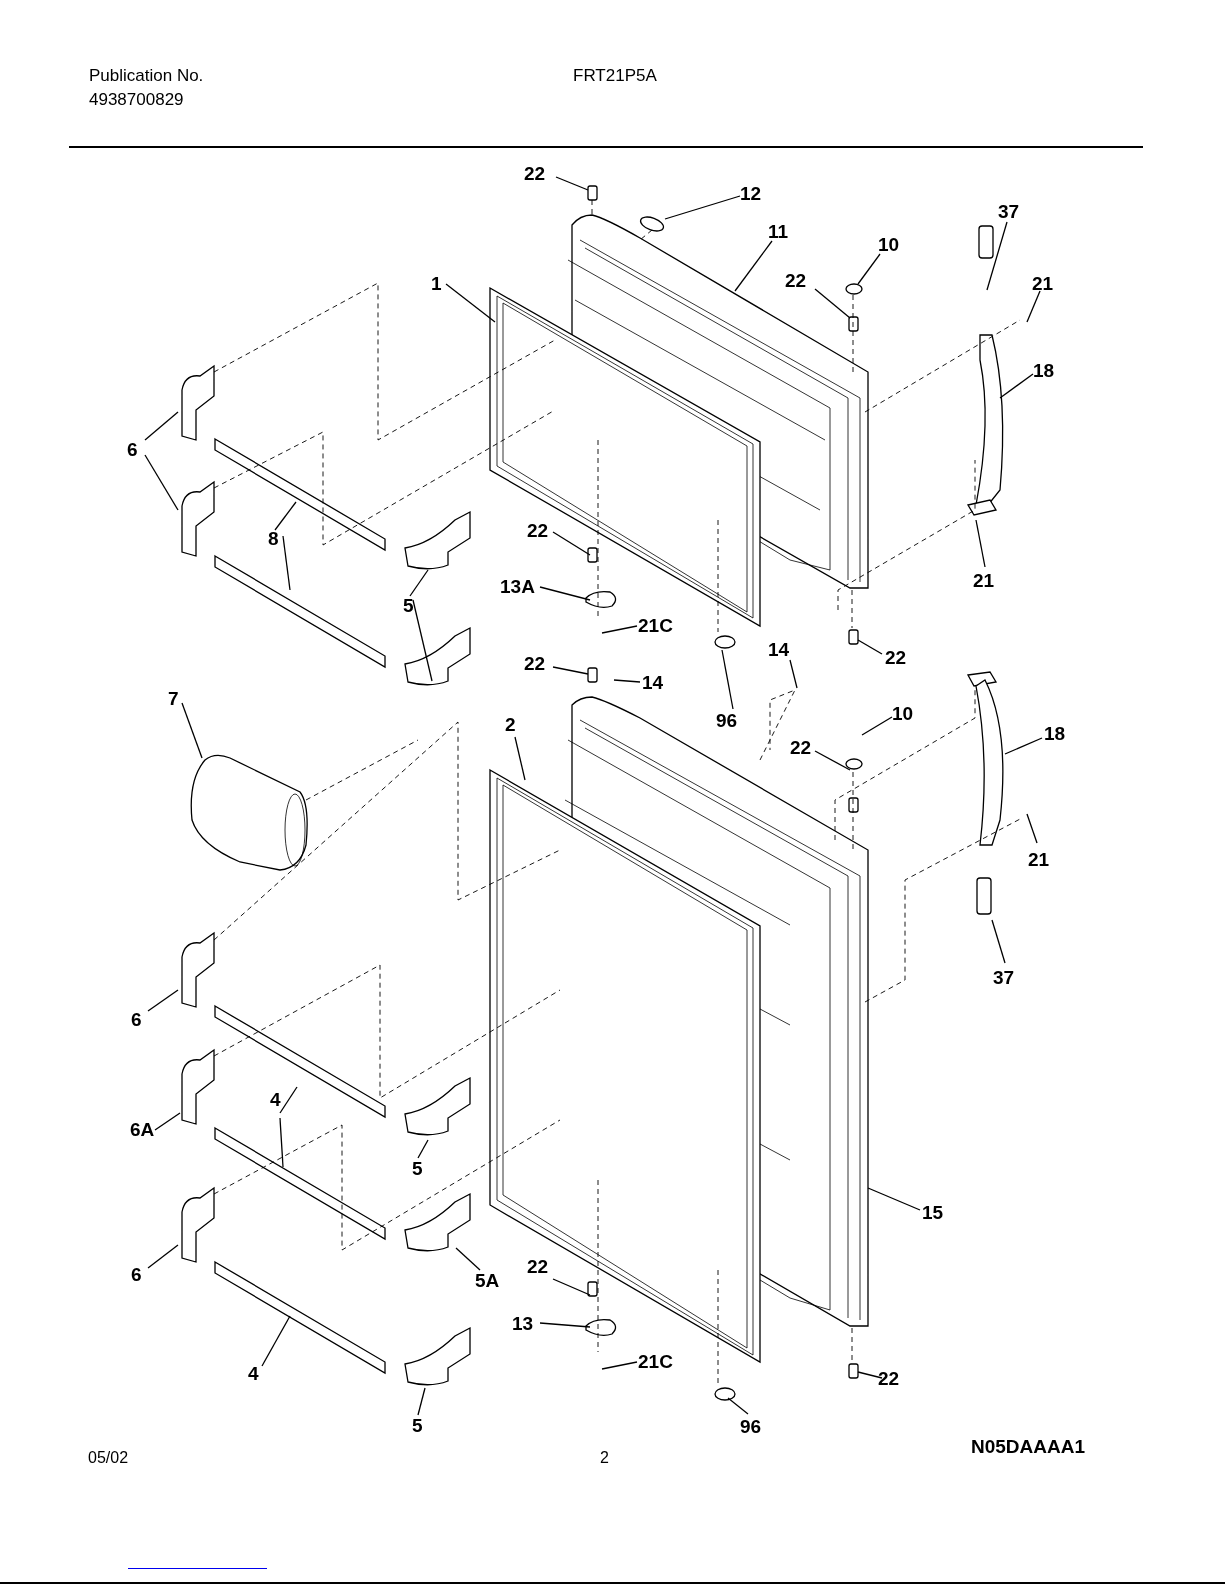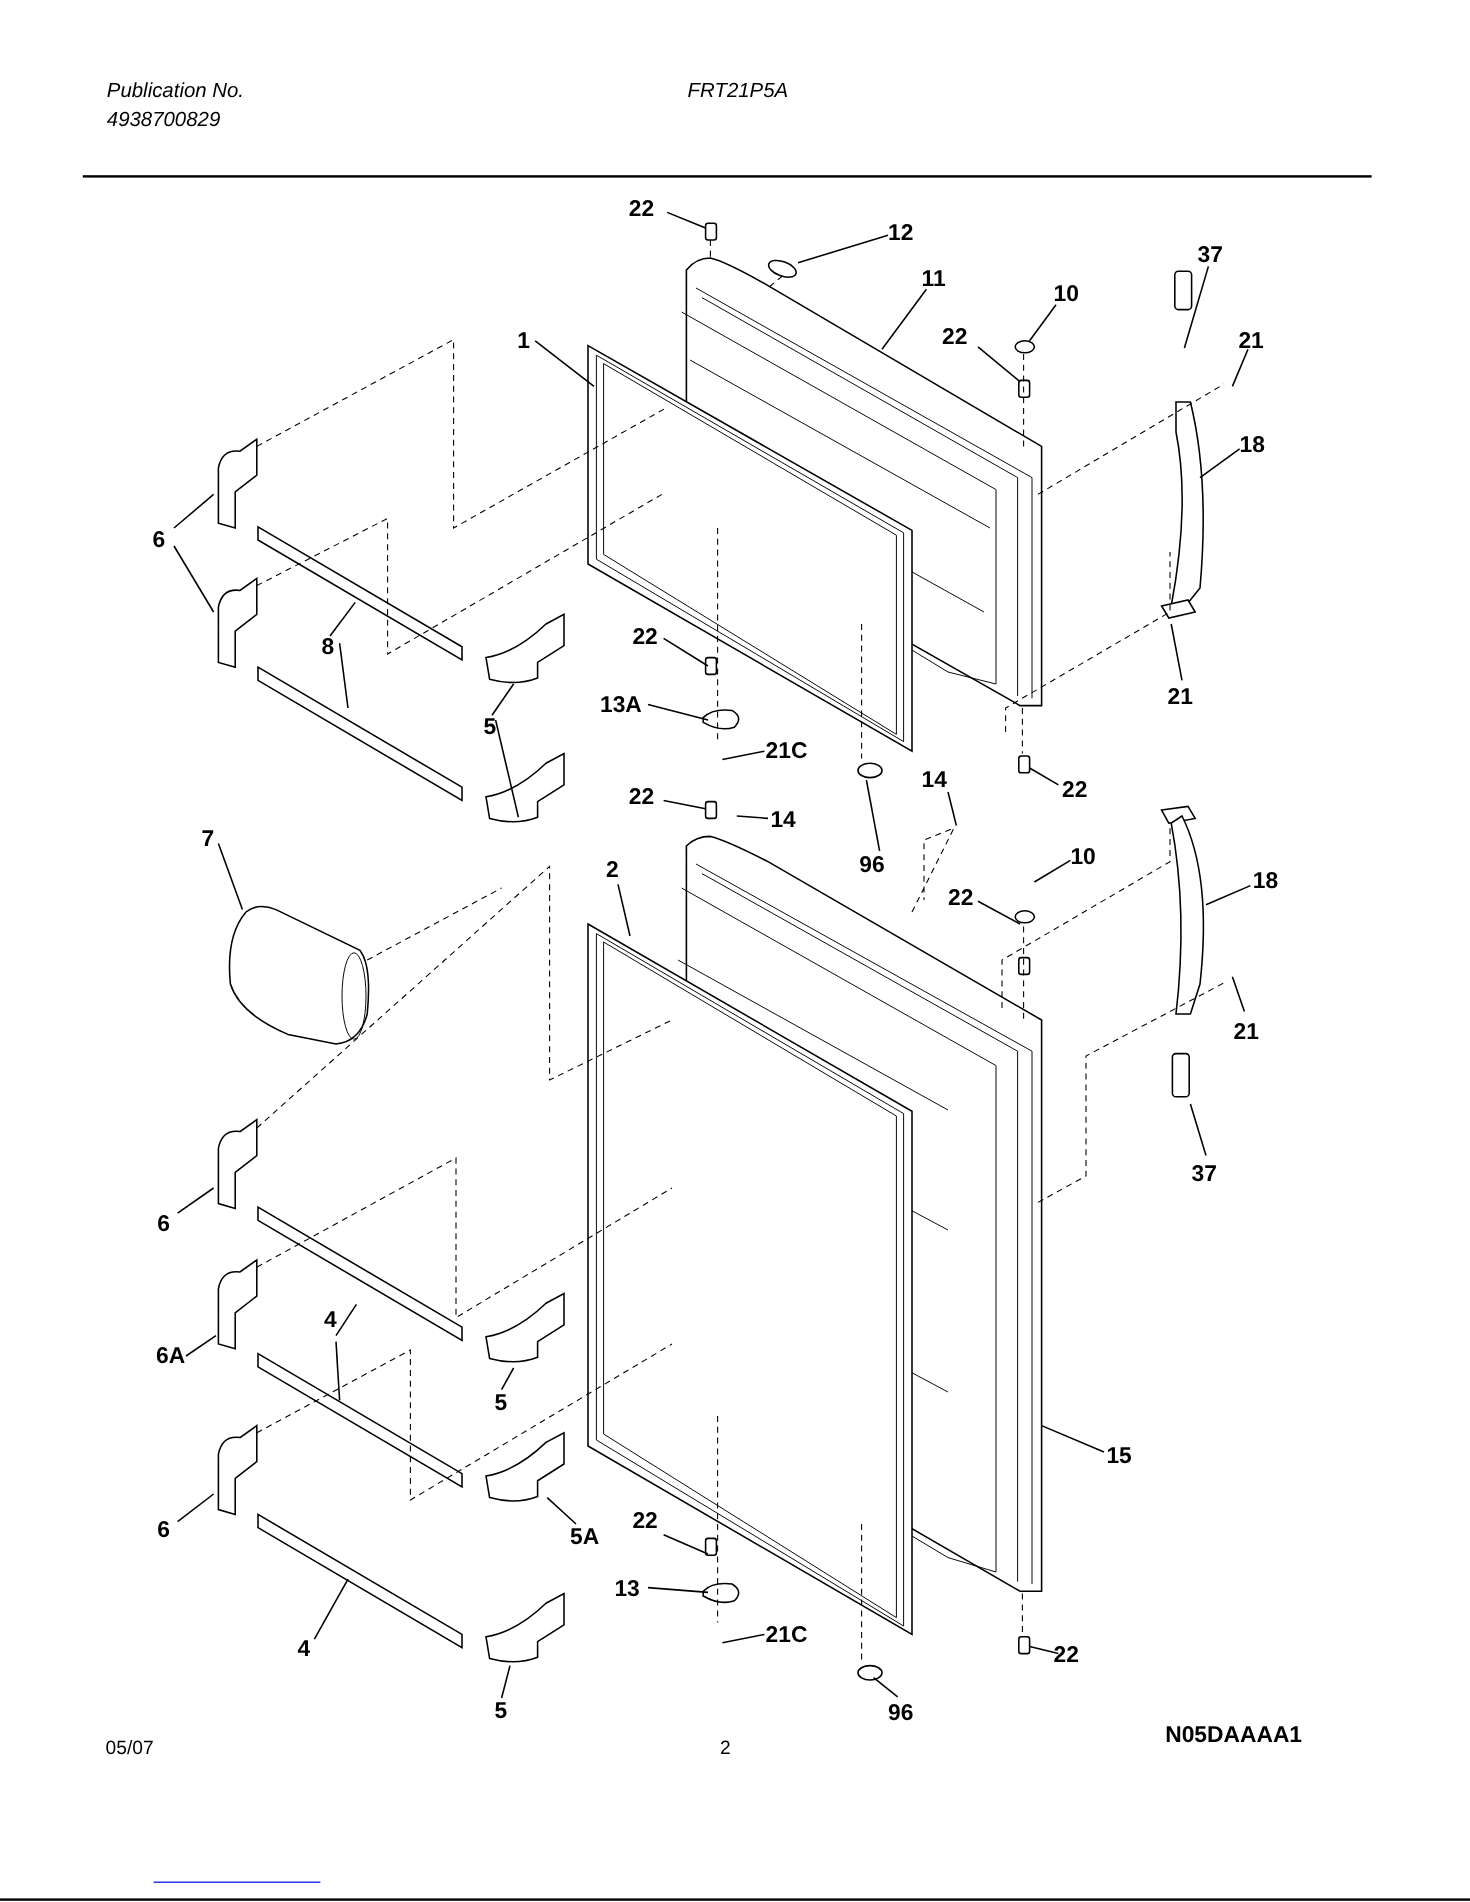--- a/index.html
+++ b/index.html
@@ -1,18 +1,18 @@
 <!DOCTYPE html>
 <html><head>
 <meta charset="utf-8">
 <style>
   html, body { margin:0; padding:0; background:#ffffff; }
   body { width:1225px; height:1585px; position:relative; overflow:hidden;
          font-family:"Liberation Sans", sans-serif; color:#000; }
-  .hdr { position:absolute; font-size:17px; line-height:22px;font-style:italic; }
+  .hdr { position:absolute; font-size:17px; line-height:22px; }
   #pub-label { left:89px; top:65px; }
   #pub-number { left:89px; top:89px; }
   #model { left:558px; top:65px;margin-left:15px; }
   #top-rule { position:absolute; left:69px; top:146px; width:1074px; height:2px; background:#000; }
   #diagram { position:absolute; left:0; top:0; width:1225px; height:1585px; }
   .lbl { font-family:"Liberation Sans", sans-serif; font-weight:bold; font-size:19px; fill:#000; }
   .ln { stroke:#000; stroke-width:1.3; fill:none; }
   .part { stroke:#000; stroke-width:1.3; fill:#fff; }
   .thin { stroke:#000; stroke-width:0.8; fill:none; }
   .dash { stroke:#000; stroke-width:0.9; fill:none; stroke-dasharray:5 4; }
@@ -237,16 +237,16 @@
     <text class="lbl" x="512" y="1330">13</text>
     <text class="lbl" x="638" y="1368">21C</text>
     <text class="lbl" x="248" y="1380">4</text>
     <text class="lbl" x="412" y="1432">5</text>
     <text class="lbl" x="740" y="1433">96</text>
     <text class="lbl" x="878" y="1385">22</text>
   </g>
 </svg>
 
 <div id="code">N05DAAAA1</div>
-<div id="date">05/07</div>
+<div id="date">05/02</div>
 <div id="page">2</div>
 <div id="link"></div>
 <div id="bottom-rule"></div>
 
 </body></html>

